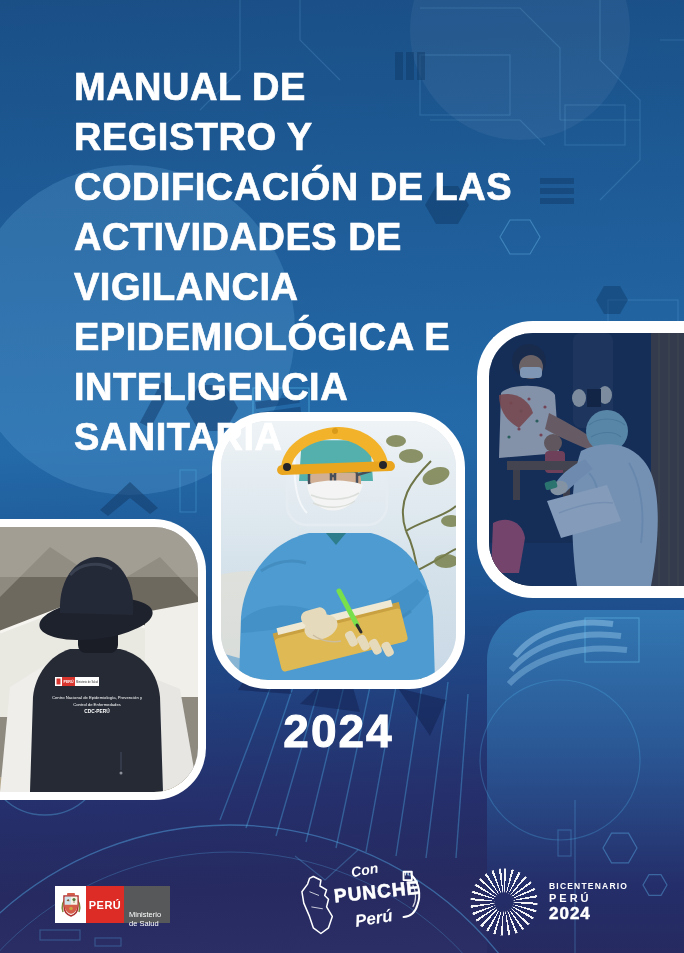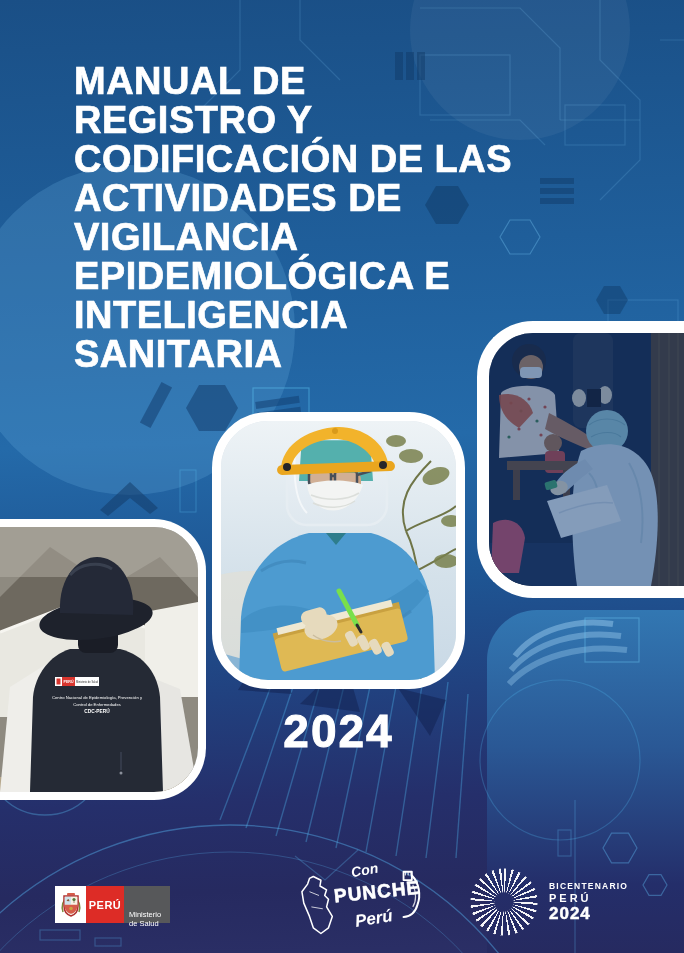--- a/index.html
+++ b/index.html
@@ -11,21 +11,21 @@
       #1e5694 60%, #21417f 72%, #252f6b 83%, #262a60 92%, #2b2f66 100%);
   }
   .panel{
     position:absolute;left:487px;top:610px;width:197px;height:343px;z-index:1;
     border-top-left-radius:50px;
     background:linear-gradient(180deg,#3277b2 0%,#2a5895 40%,#242e6a 80%,#262a60 100%);
   }
   svg.bg{position:absolute;left:0;top:0;z-index:2;}
   .title{
     position:absolute;left:74px;top:62px;z-index:4;margin:0;
-    color:#fff;font-size:38px;line-height:39px;font-weight:700;
+    color:#fff;font-size:38px;line-height:50px;font-weight:700;
     letter-spacing:.5px;white-space:pre-line;-webkit-text-stroke:.7px #fff;
   }
   figure.photo{position:absolute;margin:0;z-index:3;overflow:hidden;background:#dfe6ec;}
   figure.photo svg{display:block;width:100%;height:100%;}
   .photo-left{
     left:0;top:519px;width:206px;height:281px;box-sizing:border-box;
     border:8px solid #fff;border-left:none;border-radius:0 52px 52px 0;
   }
   .photo-center{
     left:212px;top:412px;width:253px;height:277px;box-sizing:border-box;

